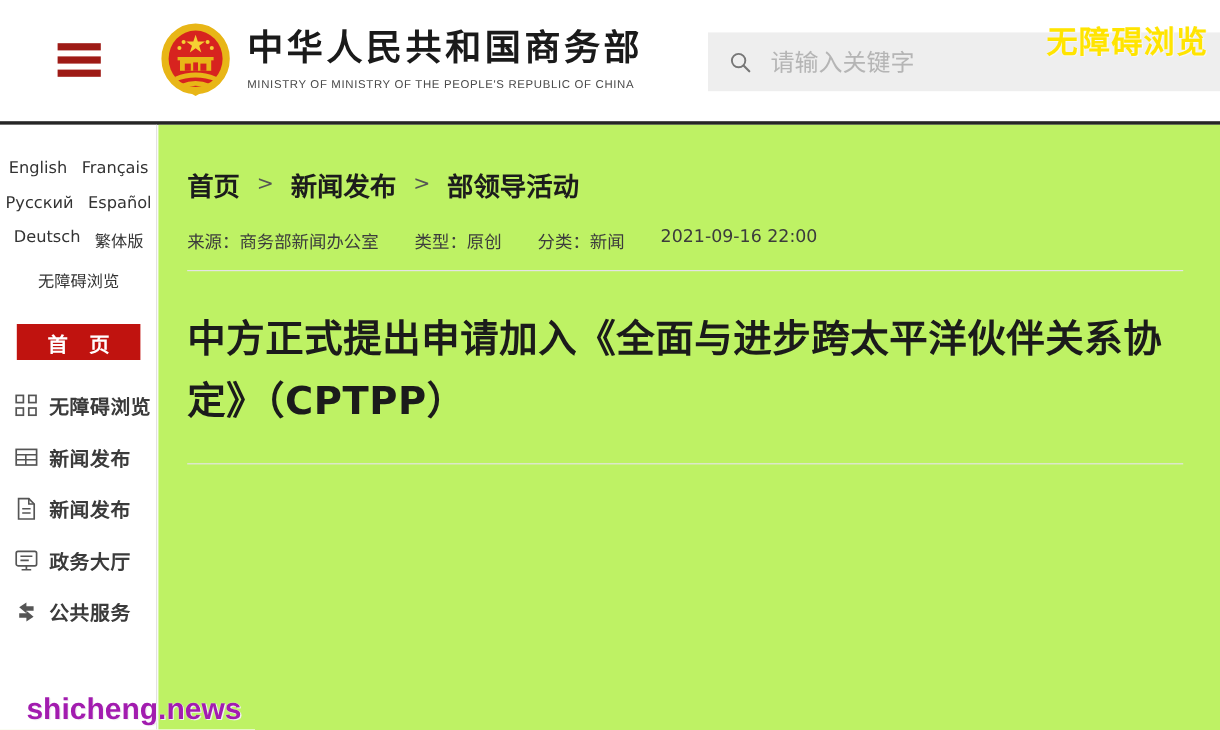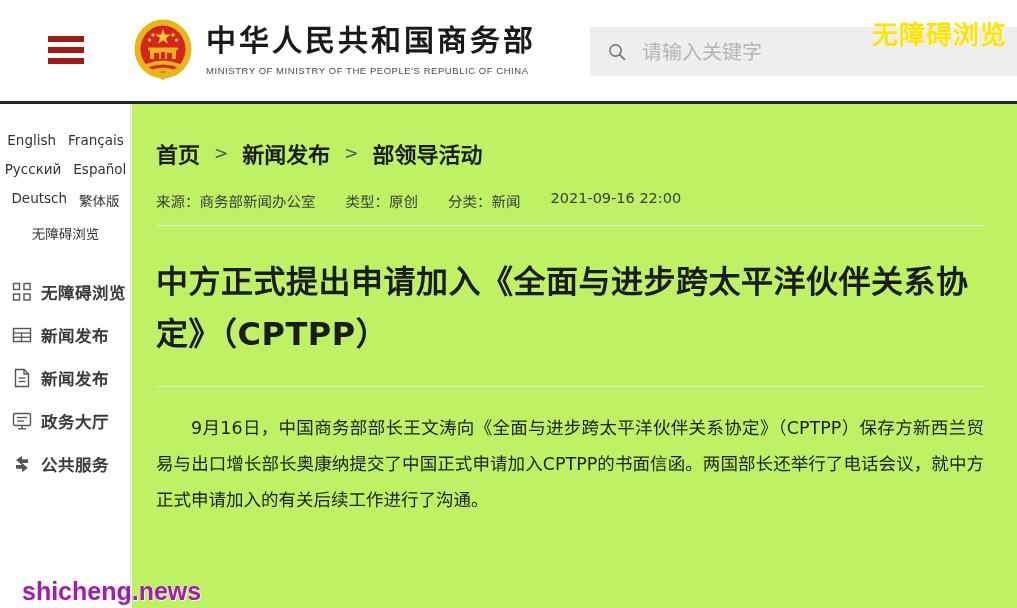--- a/index.html
+++ b/index.html
@@ -358,20 +358,21 @@
       </div>
       <div class="lang-row">
         <a>Deutsch</a>
         <a>繁体版</a>
       </div>
       <div class="lang-single">无障碍浏览</div>
     </div>
 
     <div class="nav">
 
+      <div class="nav-home">首 页</div>
 
       <div class="nav-item">
         <span class="nav-ico">
           <svg viewBox="0 0 20 20" width="20" height="20">
             <rect x="1.5" y="1.5" width="6" height="6" fill="none" stroke="#555" stroke-width="1.4"></rect>
             <rect x="12" y="1.5" width="6" height="6" fill="none" stroke="#555" stroke-width="1.4"></rect>
             <rect x="1.5" y="12" width="6" height="6" fill="none" stroke="#555" stroke-width="1.4"></rect>
             <rect x="12" y="12" width="6" height="6" fill="none" stroke="#555" stroke-width="1.4"></rect>
           </svg>
         </span>
@@ -447,16 +448,15 @@
       <span>分类：新闻</span>
       <span>2021-09-16 22:00</span>
     </div>
 
     <div class="divider"></div>
 
     <h1 class="headline">中方正式提出申请加入《全面与进步跨太平洋伙伴关系协定》（CPTPP）</h1>
 
     <div class="divider2"></div>
 
-    <p class="body-text">9月16日，中国商务部部长王文涛向《全面与进步跨太平洋伙伴关系协定》（CPTPP）保存方新西兰贸易与出口增长部长奥康纳提交了中国正式申请加入CPTPP的书面信函。两国部长还举行了电话会议，就中方正式申请加入的有关后续工作进行了沟通。</p>
 
   </div>
 </div>
 
 </body></html>

